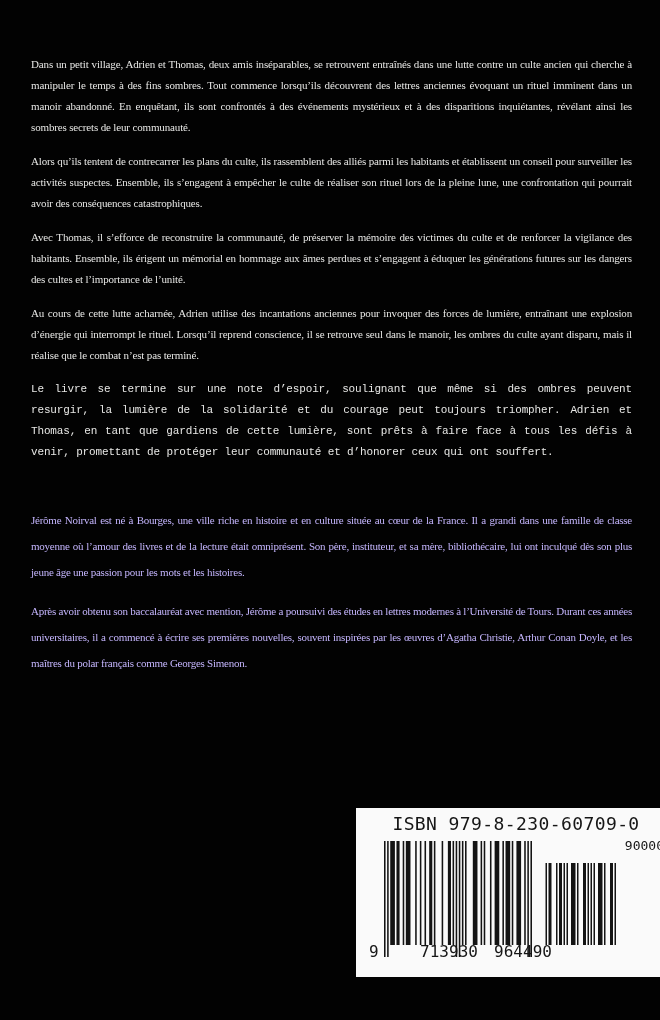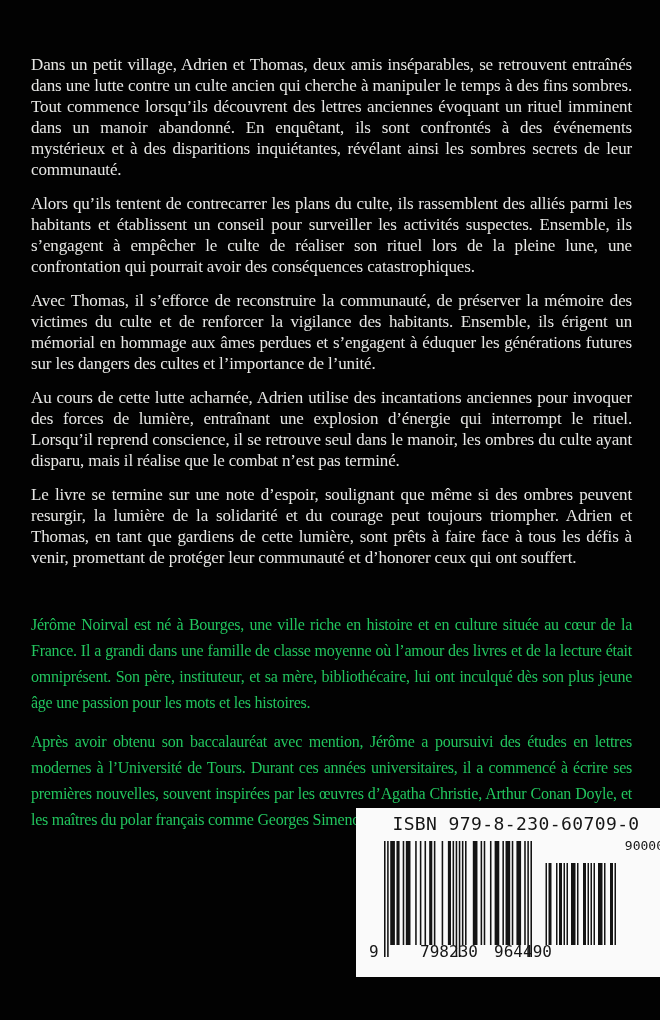--- a/index.html
+++ b/index.html
@@ -17,32 +17,32 @@
   }
   .text-col {
     position: absolute;
     left: 31px;
     right: 28px;
     top: 54px;
   }
   .synopsis p {
     margin: 0 0 13px 0;
     color: #e7e7e5;
-    font-size: 17px;
+    font-size: 11px;
     line-height: 21px;
     letter-spacing: -0.15px;
     text-align: justify;
     text-justify: inter-word;
   }
-  .synopsis p:last-of-type { margin-bottom: 14px; }
+  .synopsis p:last-of-type { margin-bottom: 14px; font-family: Liberation Mono, monospace; }
   .bio { margin-top: 44px; }
   .bio p {
     margin: 0 0 13px 0;
-    color: #22c55e;
-    font-size: 16px;
+    color: #c4b5fd;
+    font-size: 11px;
     line-height: 26px;
     letter-spacing: -0.25px;
     text-align: justify;
     text-justify: inter-word;
   }
   
   .barcode-box {
     position: absolute;
     left: 356px;
     top: 808px;
@@ -161,17 +161,17 @@
         <rect x="39.00" y="0" width="3.00" height="82" fill="#141414"></rect>
         <rect x="43.50" y="0" width="1.50" height="82" fill="#141414"></rect>
         <rect x="46.50" y="0" width="1.50" height="82" fill="#141414"></rect>
         <rect x="49.50" y="0" width="1.50" height="82" fill="#141414"></rect>
         <rect x="54.00" y="0" width="4.50" height="82" fill="#141414"></rect>
         <rect x="60.00" y="0" width="1.50" height="82" fill="#141414"></rect>
         <rect x="66.00" y="0" width="3.00" height="82" fill="#141414"></rect>
         <rect x="70.50" y="0" width="1.50" height="82" fill="#141414"></rect>
       </svg>
     <span class="hr-digit hr-first">9</span>
-    <span class="hr-digit hr-left">798230</span>
+    <span class="hr-digit hr-left">713930</span>
     <span class="hr-digit hr-right">964490</span>
   </div>
 
 </div>
 
 </body></html>

